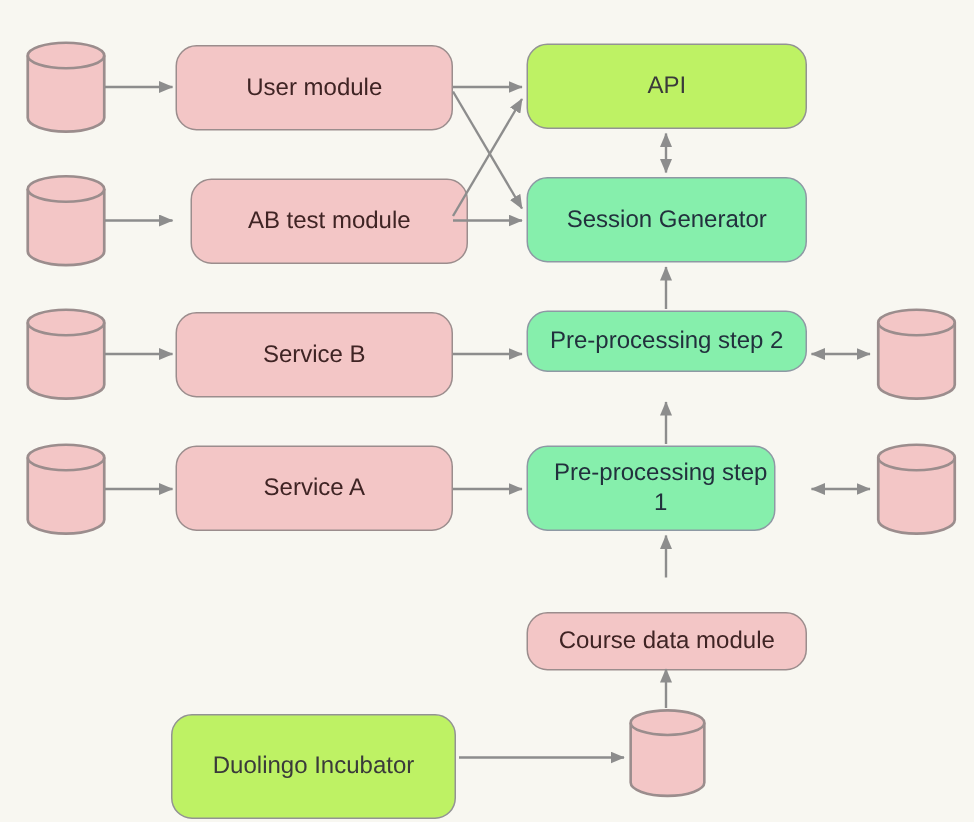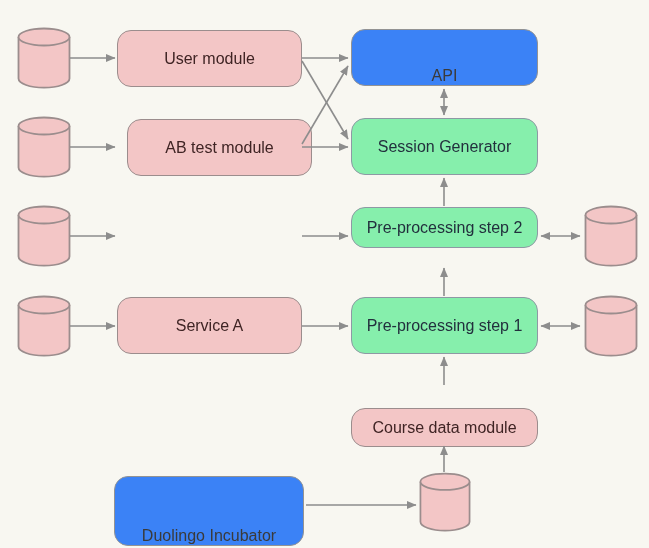--- a/index.html
+++ b/index.html
@@ -21,21 +21,21 @@
     justify-content: center;
     border-radius: 14px;
     font-size: 16px;
     line-height: 1.2;
     text-align: center;
     z-index: 1;
     box-sizing: border-box;
   }
   .node.pink  { background: #f3c6c6; border: 1.6px solid #9b8d8d; color: #3f2424; }
   .node.blue  { background: #86efac; border: 1.6px solid #8e99a4; color: #22303d; }
-  .node.white { background: #3b82f6; border: 1.6px solid #939393; color: #3a3a3a; align-items: flex-end; }
+  .node.white { background: #bef264; border: 1.6px solid #939393; color: #3a3a3a; }
   .cyl {
     position: absolute;
     z-index: 1;
     line-height: 0;
   }
   .edges {
     position: absolute;
     left: 0; top: 0;
     z-index: 3;
     pointer-events: none;
@@ -90,34 +90,37 @@
       <ellipse cx="27" cy="10" rx="25.5" ry="8.5" fill="#f3c6c6" stroke="#9b8d8d" stroke-width="1.8"></ellipse>
     </svg>
   </div>
 
   <div class="node pink" style="left:117px; top:30px;  width:185px; height:57px;">
     <span>User module</span>
   </div>
   <div class="node pink" style="left:127px; top:119px; width:185px; height:57px;">
     <span>AB test module</span>
   </div>
+  <div class="node pink" style="left:117px; top:208px; width:185px; height:57px;">
+    <span>Service B</span>
+  </div>
   <div class="node pink" style="left:117px; top:297px; width:185px; height:57px;">
     <span>Service A</span>
   </div>
 
   <div class="node white" style="left:351px; top:29px;  width:187px; height:57px;">
     <span>API</span>
   </div>
   <div class="node blue" style="left:351px; top:118px; width:187px; height:57px;">
     <span>Session Generator</span>
   </div>
   <div class="node blue" style="left:351px; top:207px; width:187px; height:41px;">
     <span>Pre-processing step 2</span>
   </div>
-  <div class="node blue" style="left:351px; top:297px; width:187px; height:57px;">
+  <div class="node blue" style="left:351px; top:297px; width:166px; height:57px;padding-left:13px;">
     <span>Pre-processing step 1</span>
   </div>
   <div class="node pink" style="left:351px; top:408px; width:187px; height:39px;">
     <span>Course data module</span>
   </div>
   <div class="node white" style="left:114px; top:476px; width:190px; height:70px;">
     <span>Duolingo Incubator</span>
   </div>
 
   <svg class="edges" width="649" height="548" viewBox="0 0 649 548">

